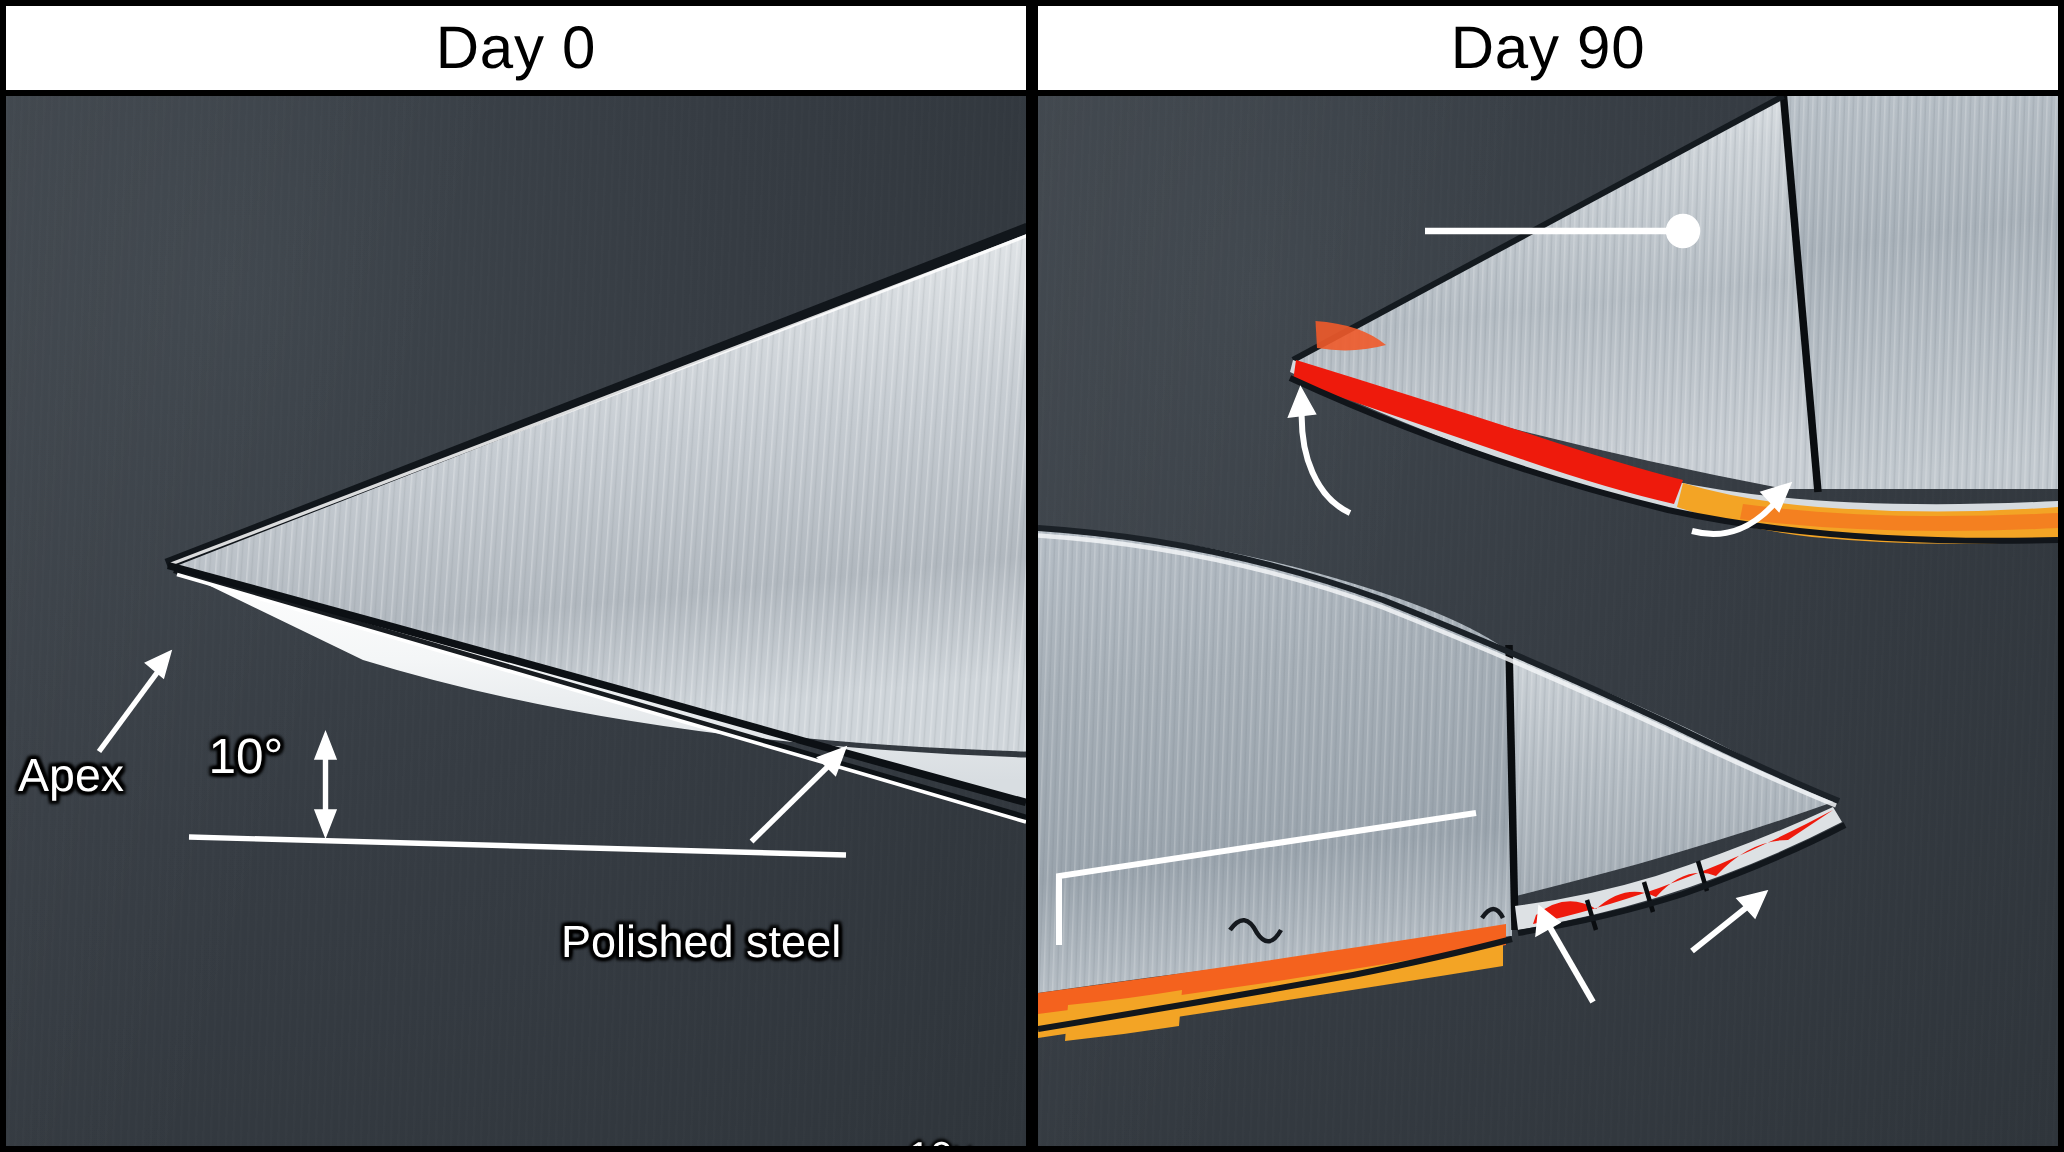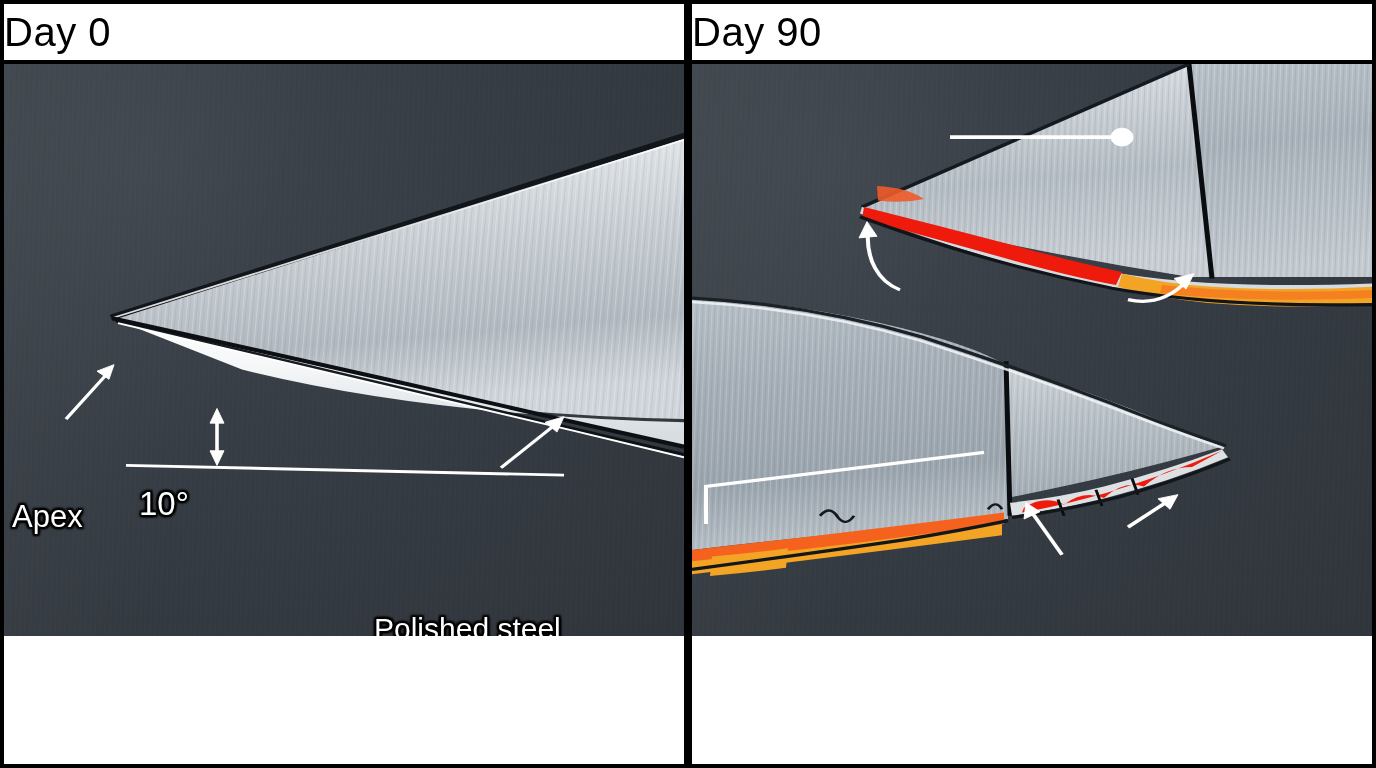--- a/index.html
+++ b/index.html
@@ -7,25 +7,25 @@
 
   #stage{position:relative;width:1376px;height:768px;background:#ffffff;}
 
   
   .panel{position:absolute;top:0;height:768px;width:688px;box-sizing:border-box;
          border:4px solid #000;overflow:hidden;background:#fff;}
   #panel-left{left:0;}
   #panel-right{left:688px;}
 
   .panel-header{position:absolute;left:0;top:0;width:100%;height:60px;
-      background:#ffffff;display:flex;align-items:center;justify-content:flex-start;
+      background:#ffffff;display:flex;align-items:center;justify-content:center;
       box-sizing:border-box;border-bottom:4px solid #000;z-index:20;}
   .panel-header-title{font-size:40px;color:#000;letter-spacing:.5px;line-height:1;}
 
-  .panel-body{position:absolute;left:0;top:60px;width:100%;height:572px;overflow:hidden;}
+  .panel-body{position:absolute;left:0;top:60px;width:100%;height:704px;overflow:hidden;}
 
   
   .micro-bg{position:absolute;inset:0;
      background:
        linear-gradient(107deg, rgba(255,255,255,.045) 0%, rgba(255,255,255,0) 38%),
        radial-gradient(ellipse at 22% 18%, #3e454c 0%, #363c43 45%, #2f353b 100%);
   }
   .micro-bg::after{content:"";position:absolute;inset:0;
      background-image:repeating-linear-gradient(92deg, rgba(255,255,255,.020) 0px, rgba(255,255,255,.020) 1px, rgba(0,0,0,0) 2px, rgba(0,0,0,0) 5px);
      opacity:.55;}

